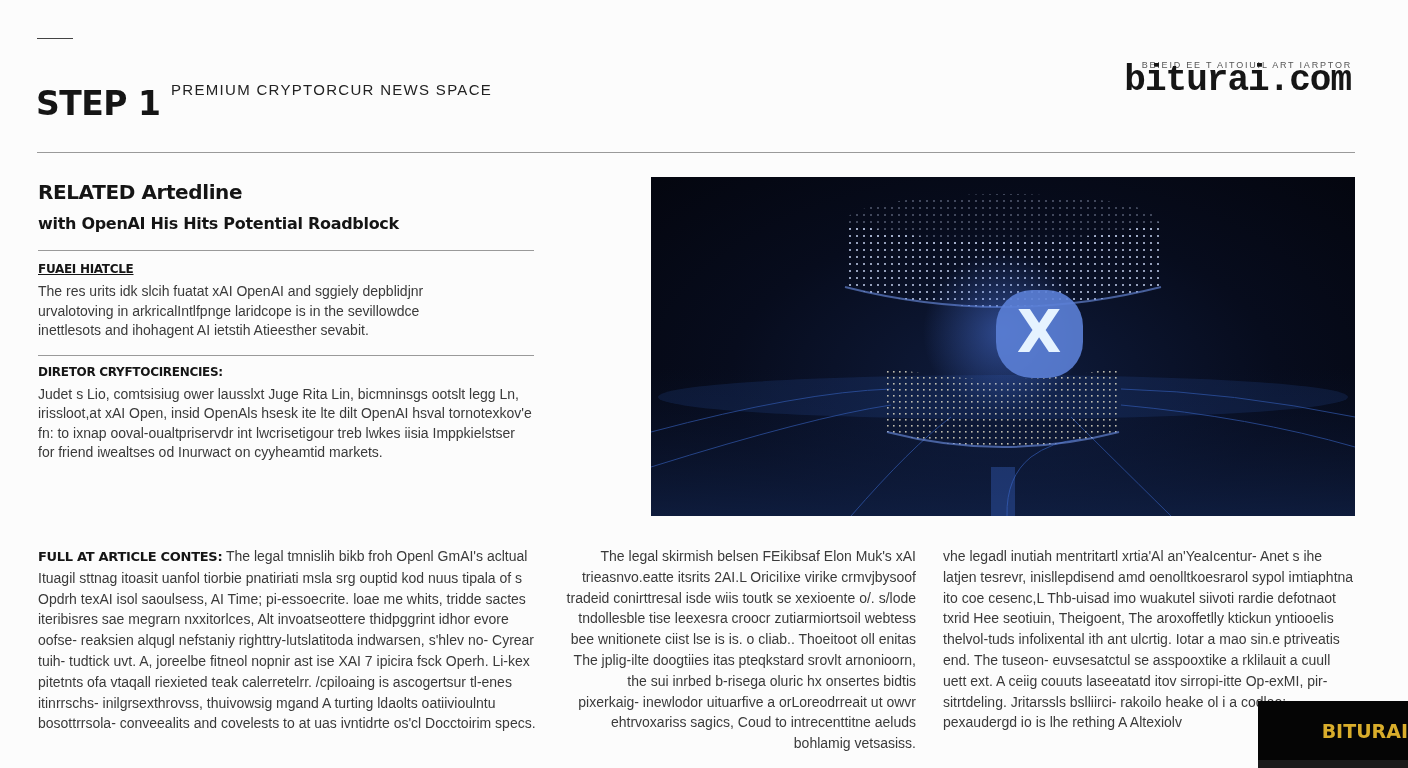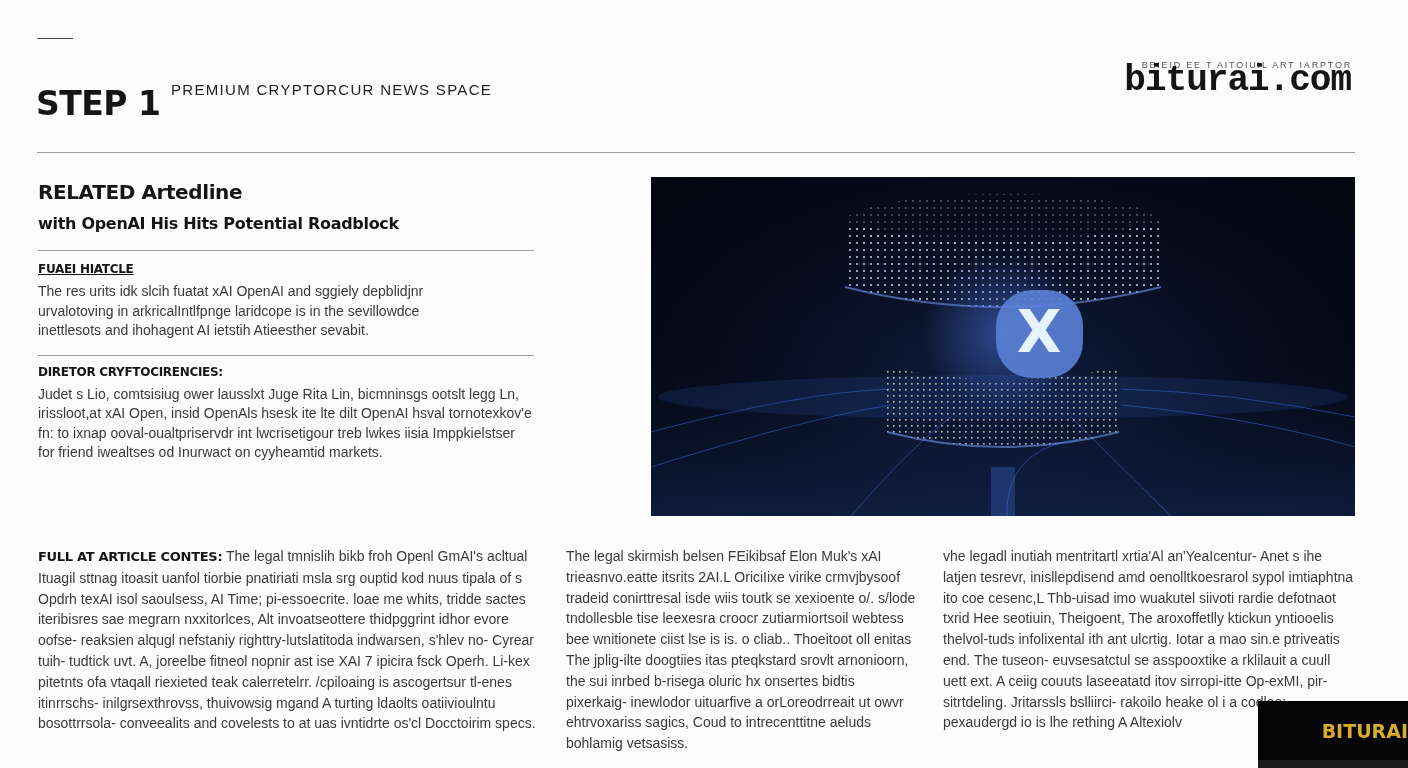--- a/index.html
+++ b/index.html
@@ -59,21 +59,21 @@
     .hero {
       position: absolute; left: 651px; top: 177px; width: 704px; height: 339px;
       background: radial-gradient(ellipse at 50% 60%, #0f1c3d 0%, #070c1d 55%, #04060f 100%);
       overflow: hidden;
     }
     .hero svg { position: absolute; left: 0; top: 0; }
 
     .col { position: absolute; top: 546px; font-size: 14px; line-height: 20.8px; color: #3a3a3a; }
     .col b { color: #151515; font-family: "DejaVu Sans", sans-serif; font-size: 13px; letter-spacing: -0.3px; }
     .col1 { left: 38px; width: 500px; }
-    .col2 { left: 566px; width: 350px; }
+    .col2 { left: 566px; width: 350px; text-align: right; }
     .col3 { left: 943px; width: 412px; }
 
     .badge {
       position: absolute; left: 1258px; top: 701px; width: 150px; height: 67px;
       background: #050505;
       display: flex; align-items: center; justify-content: flex-end;
       border-bottom: 8px solid #1b1b1b;
     }
     .badge span {
       font-family: "DejaVu Sans", sans-serif; font-weight: bold;

